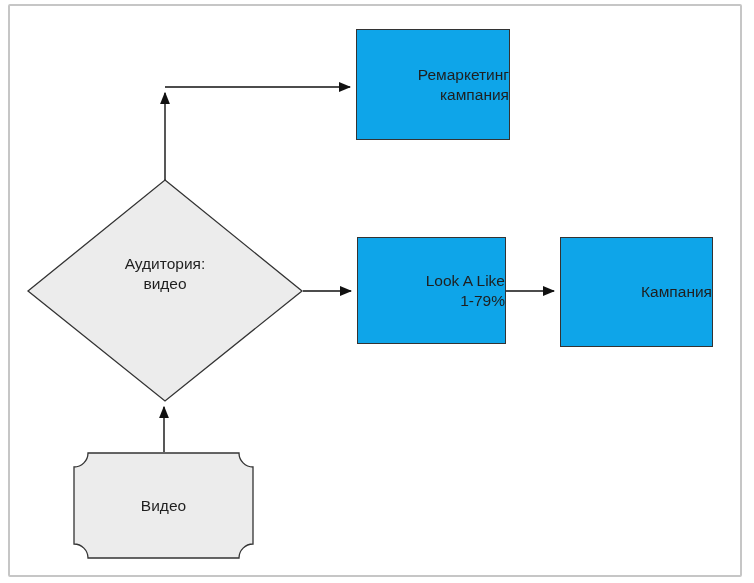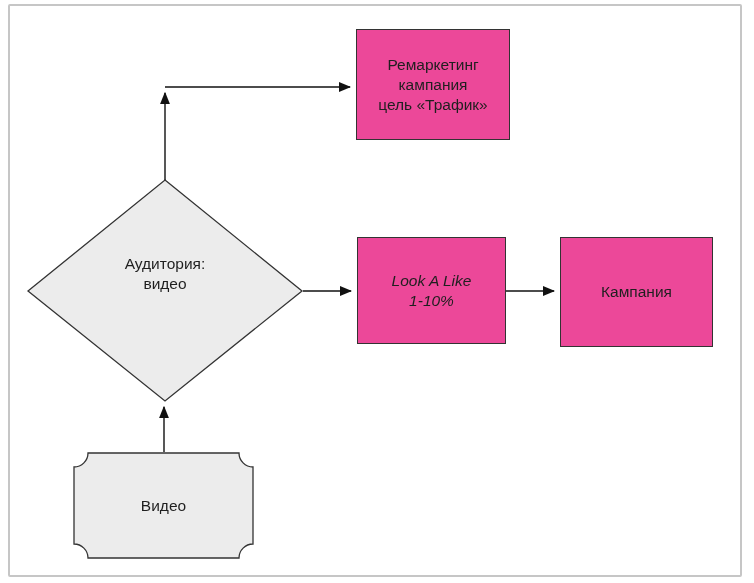--- a/index.html
+++ b/index.html
@@ -33,29 +33,30 @@
     display: flex;
     flex-direction: column;
     align-items: center;
     justify-content: center;
     text-align: center;
     color: #1f1f1f;
     font-size: 15.5px;
     line-height: 20px;
   }
   .rect-node {
-    background: #ec4899;
+    background: #0ea5e9;
     border: 1.5px solid #333333;
+    align-items: flex-end;
   }
   .label-only {
     background: transparent;
     border: none;
   }
   #remarketing-box { left: 356px; top: 29px;  width: 154px; height: 111px; }
-  #lookalike-box   { left: 357px; top: 237px; width: 149px; height: 107px; font-style: italic; }
+  #lookalike-box   { left: 357px; top: 237px; width: 149px; height: 107px; }
   #conversion-box  { left: 560px; top: 237px; width: 153px; height: 110px; }
   #audience-label  { left: 40px;  top: 243px; width: 250px; height: 62px; }
   #video-label     { left: 74px;  top: 453px; width: 179px; height: 105px; }
 </style>
 </head>
 <body>
 
 <div id="canvas">
 
   <div class="frame"></div>
@@ -74,26 +75,25 @@
     <line x1="165" y1="180" x2="165" y2="93" stroke="#111111" stroke-width="1.4" marker-end="url(#arrowhead)"></line>
     <line x1="165" y1="87" x2="350" y2="87" stroke="#111111" stroke-width="1.4" marker-end="url(#arrowhead)"></line>
     <line x1="303" y1="291" x2="351" y2="291" stroke="#111111" stroke-width="1.4" marker-end="url(#arrowhead)"></line>
     <line x1="506" y1="291" x2="554" y2="291" stroke="#111111" stroke-width="1.4" marker-end="url(#arrowhead)"></line>
     <line x1="164" y1="452" x2="164" y2="407" stroke="#111111" stroke-width="1.4" marker-end="url(#arrowhead)"></line>
   </svg>
 
   <div id="remarketing-box" class="node rect-node">
     <div>Ремаркетинг</div>
     <div>кампания</div>
-    <div>цель «Трафик»</div>
   </div>
 
   <div id="lookalike-box" class="node rect-node">
     <div>Look A Like</div>
-    <div>1-10%</div>
+    <div>1-79%</div>
   </div>
 
   <div id="conversion-box" class="node rect-node">
     <div>Кампания</div>
   </div>
 
   <div id="audience-label" class="node label-only">
     <div>Аудитория:</div>
     <div>видео</div>
   </div>

